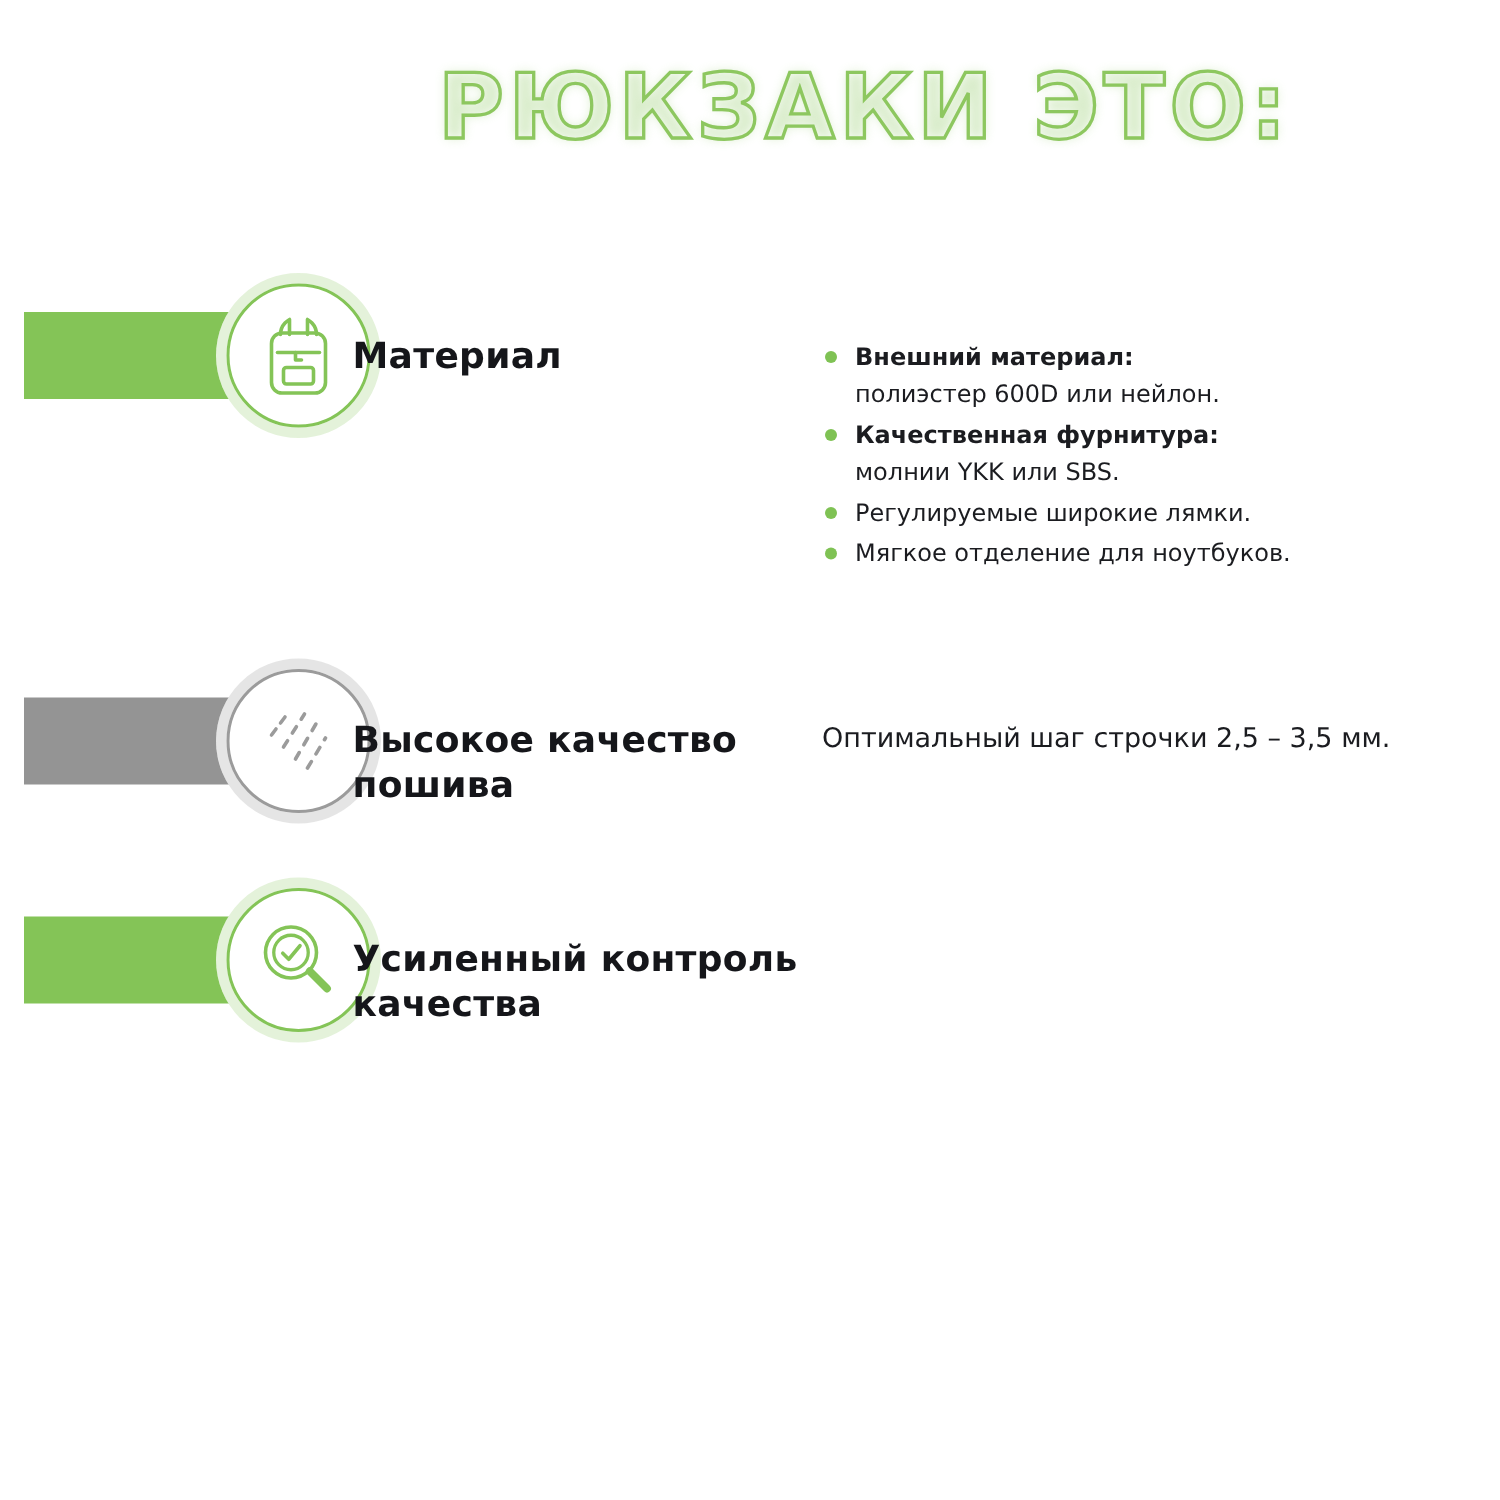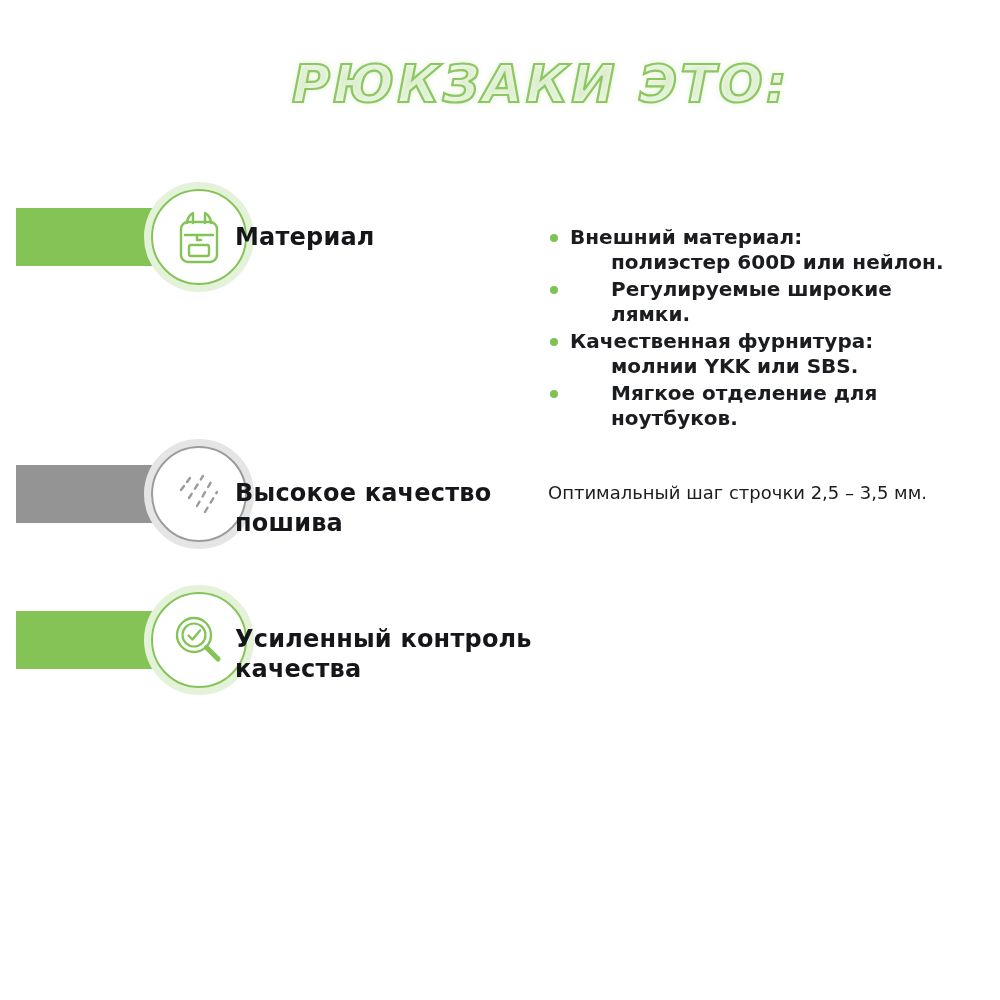--- a/index.html
+++ b/index.html
@@ -57,25 +57,24 @@
     top: 44px;
     width: 184px;
     height: 14px;
     overflow: hidden;
   }
   .logo-swoosh svg { display: block; }
 
   .headline {
     position: absolute;
     left: 292px;
-    top: 54px;
-    font-family: "DejaVu Sans", sans-serif;
-    font-weight: bold;
-    font-style: italic;
-    font-size: 52px;
+    top: 42px;
+    font-family: "DejaVu Sans", sans-serif;
+    font-weight: bold;
+    font-size: 60px;
     letter-spacing: 3px;
     line-height: 60px;
     color: transparent;
     -webkit-text-stroke: 2.2px #8DC75F;
     text-shadow: 0 0 7px rgba(141,199,95,0.32);
     white-space: nowrap;
   }
 
   
   .row {
@@ -162,42 +161,41 @@
     position: absolute;
     left: 548px;
     width: 420px;
   }
   .bullets { list-style: none; margin: 0; padding: 0; }
   .bullet-item {
     position: relative;
     padding-left: 22px;
     margin-bottom: 2px;
     font-family: "DejaVu Sans", sans-serif;
-    font-size: 20px;
+    font-size: 16px;
     line-height: 25px;
     color: #1b1c20;
   }
   .bullet-item::before {
     content: "";
     position: absolute;
     left: 2px;
     top: 9px;
     width: 8px;
     height: 8px;
     border-radius: 50%;
     background: #7FC254;
   }
   .bullet-strong {
     font-weight: bold;
     display: block;
   }
   .bullet-sub {
     display: block;
-    font-weight: bold;
-    margin-left: 41px;
+    font-weight: normal;
   }
 
   .plain-note {
     position: absolute;
     left: 548px;
     top: 481px;
     font-family: "DejaVu Sans", sans-serif;
     font-size: 18px;
     line-height: 24px;
     color: #1b1c20;
@@ -232,25 +230,25 @@
   <div class="row-title">Материал</div>
 </div>
 
 <div class="right-col" style="top:225px;">
   <ul class="bullets">
     <li class="bullet-item">
       <span class="bullet-strong">Внешний материал:</span>
       <span class="bullet-sub">полиэстер 600D или нейлон.</span>
     </li>
     <li class="bullet-item">
-      <span class="bullet-sub">Регулируемые широкие лямки.</span>
-    </li>
-    <li class="bullet-item">
       <span class="bullet-strong">Качественная фурнитура:</span>
       <span class="bullet-sub">молнии YKK или SBS.</span>
+    </li>
+    <li class="bullet-item">
+      <span class="bullet-sub">Регулируемые широкие лямки.</span>
     </li>
     <li class="bullet-item">
       <span class="bullet-sub">Мягкое отделение для ноутбуков.</span>
     </li>
   </ul>
 </div>
 
 <div class="row row-2">
   <div class="bar bar-gray"></div>
 

